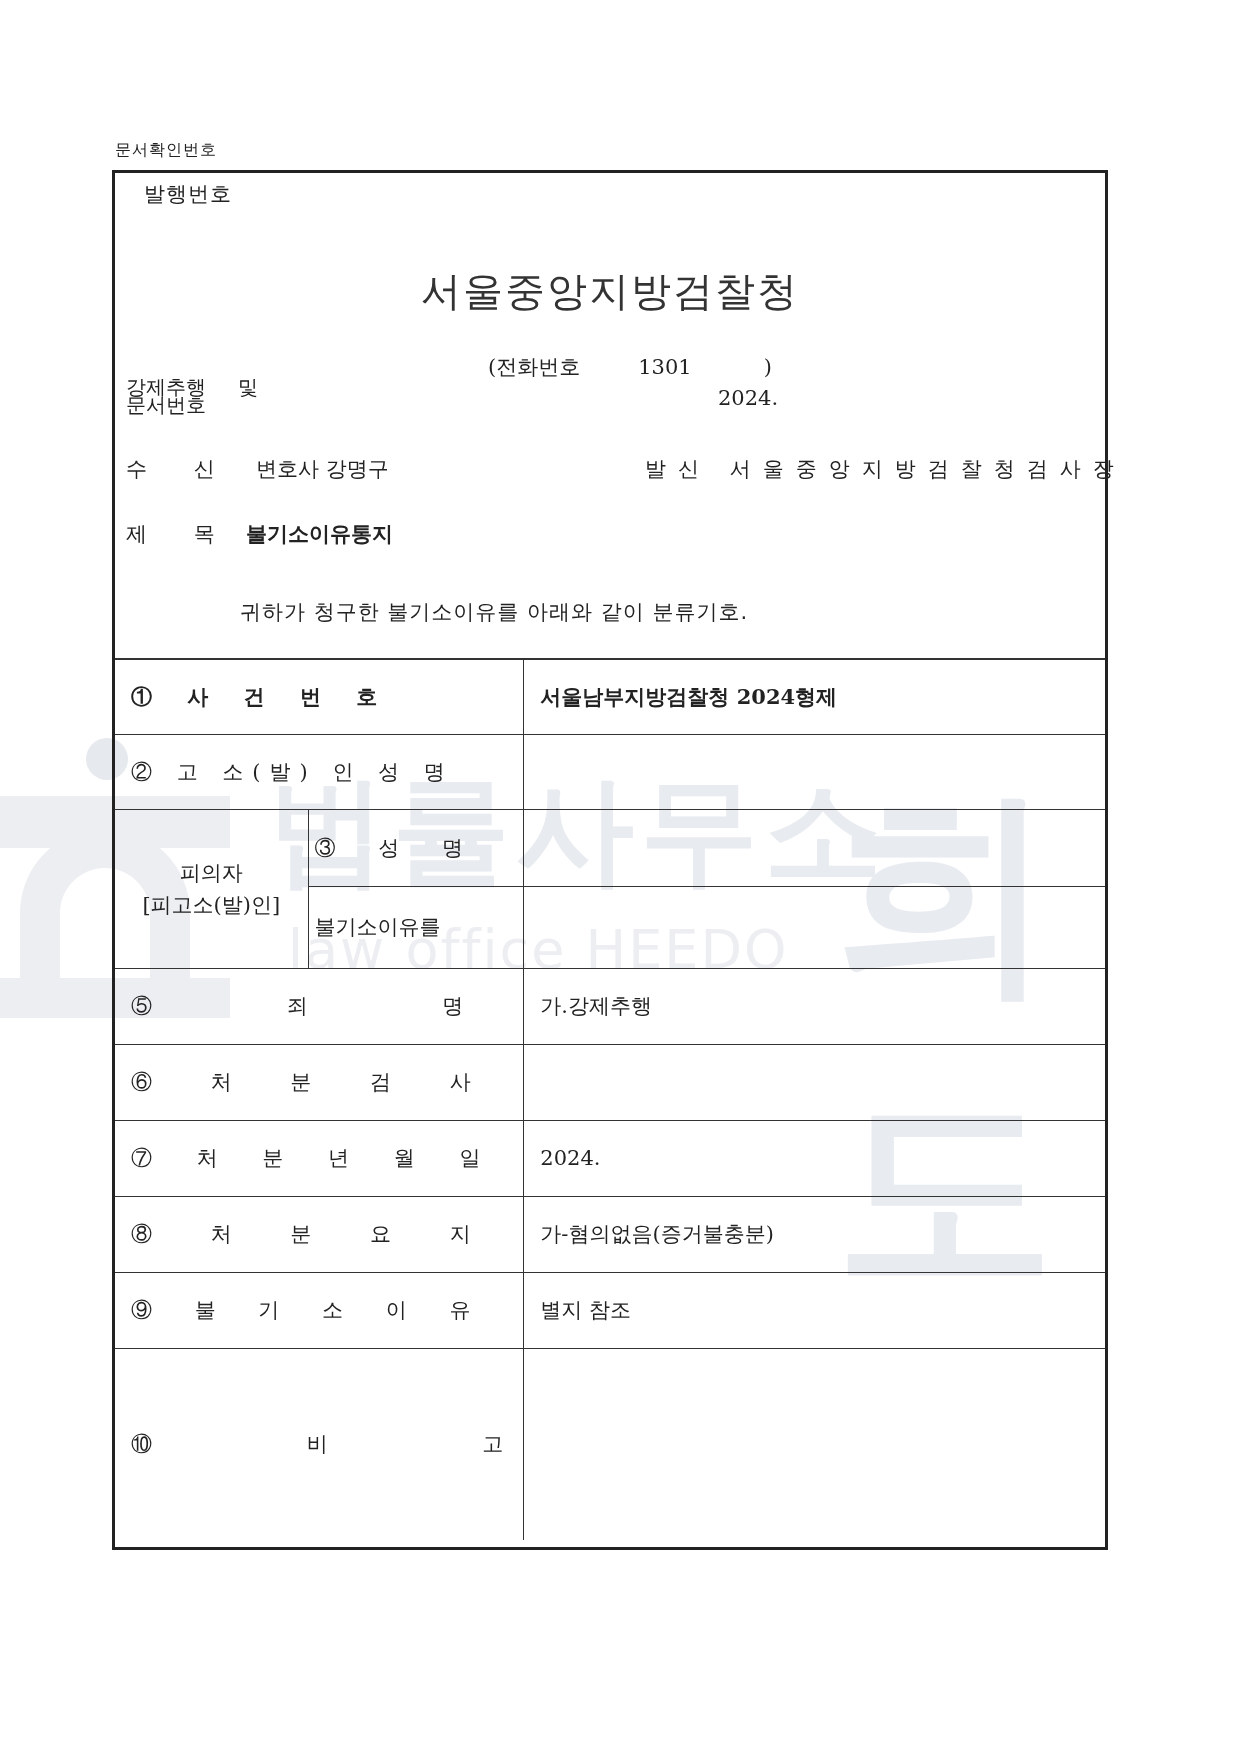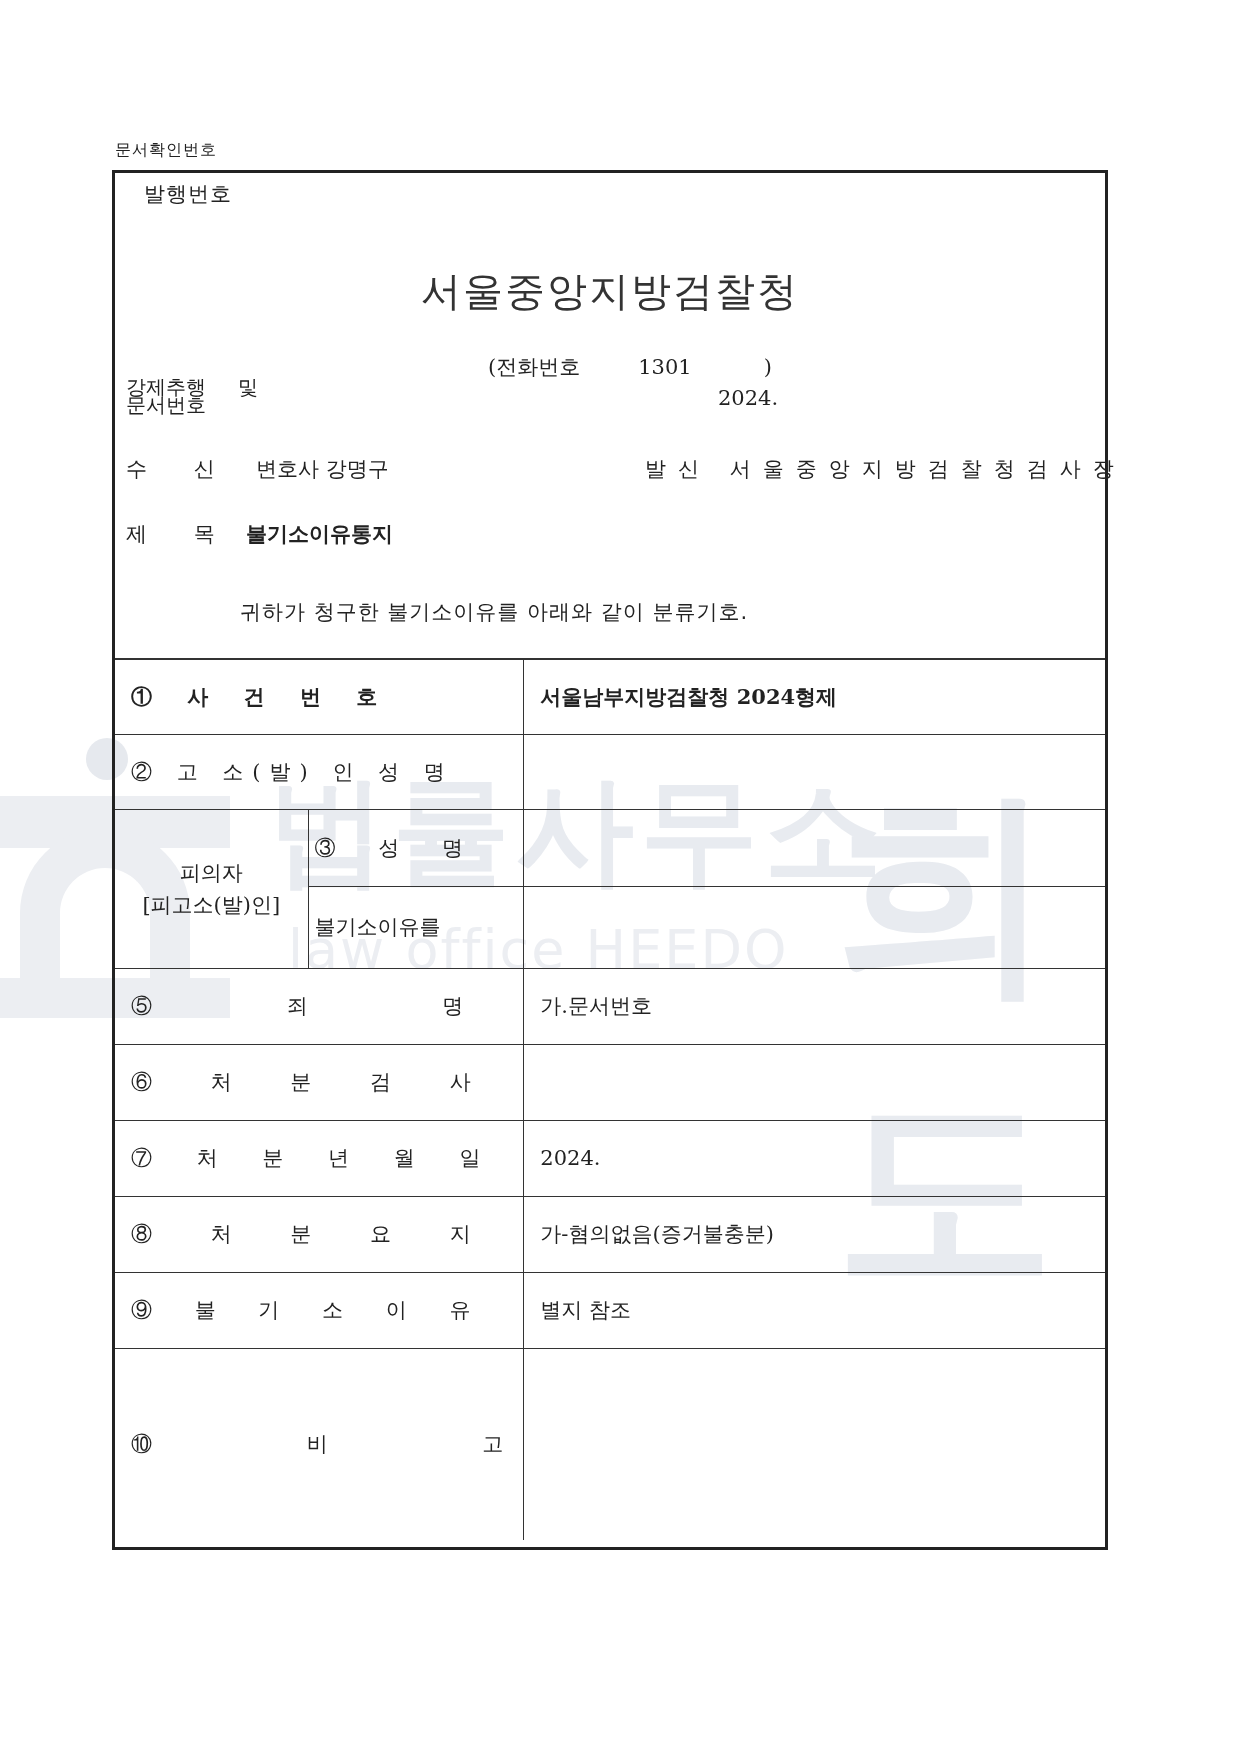--- a/index.html
+++ b/index.html
@@ -106,21 +106,21 @@
     </td>
     <td class="sub-lbl" style="letter-spacing:18px">③ 성 명</td>
     <td class="val"></td>
   </tr>
   <tr style="height:82px">
     <td class="sub-lbl">불기소이유를</td>
     <td class="val"></td>
   </tr>
   <tr style="height:76px">
     <td class="lbl" colspan="2" style="word-spacing:120px;letter-spacing:4px">⑤ 죄 명</td>
-    <td class="val">가.문서번호</td>
+    <td class="val">가.강제추행</td>
   </tr>
   <tr style="height:76px">
     <td class="lbl" colspan="2" style="word-spacing:24px">⑥ 처 분 검 사</td>
     <td class="val"></td>
   </tr>
   <tr style="height:76px">
     <td class="lbl" colspan="2" style="word-spacing:10px">⑦ 처 분 년 월 일</td>
     <td class="val">2024.</td>
   </tr>
   <tr style="height:76px">

